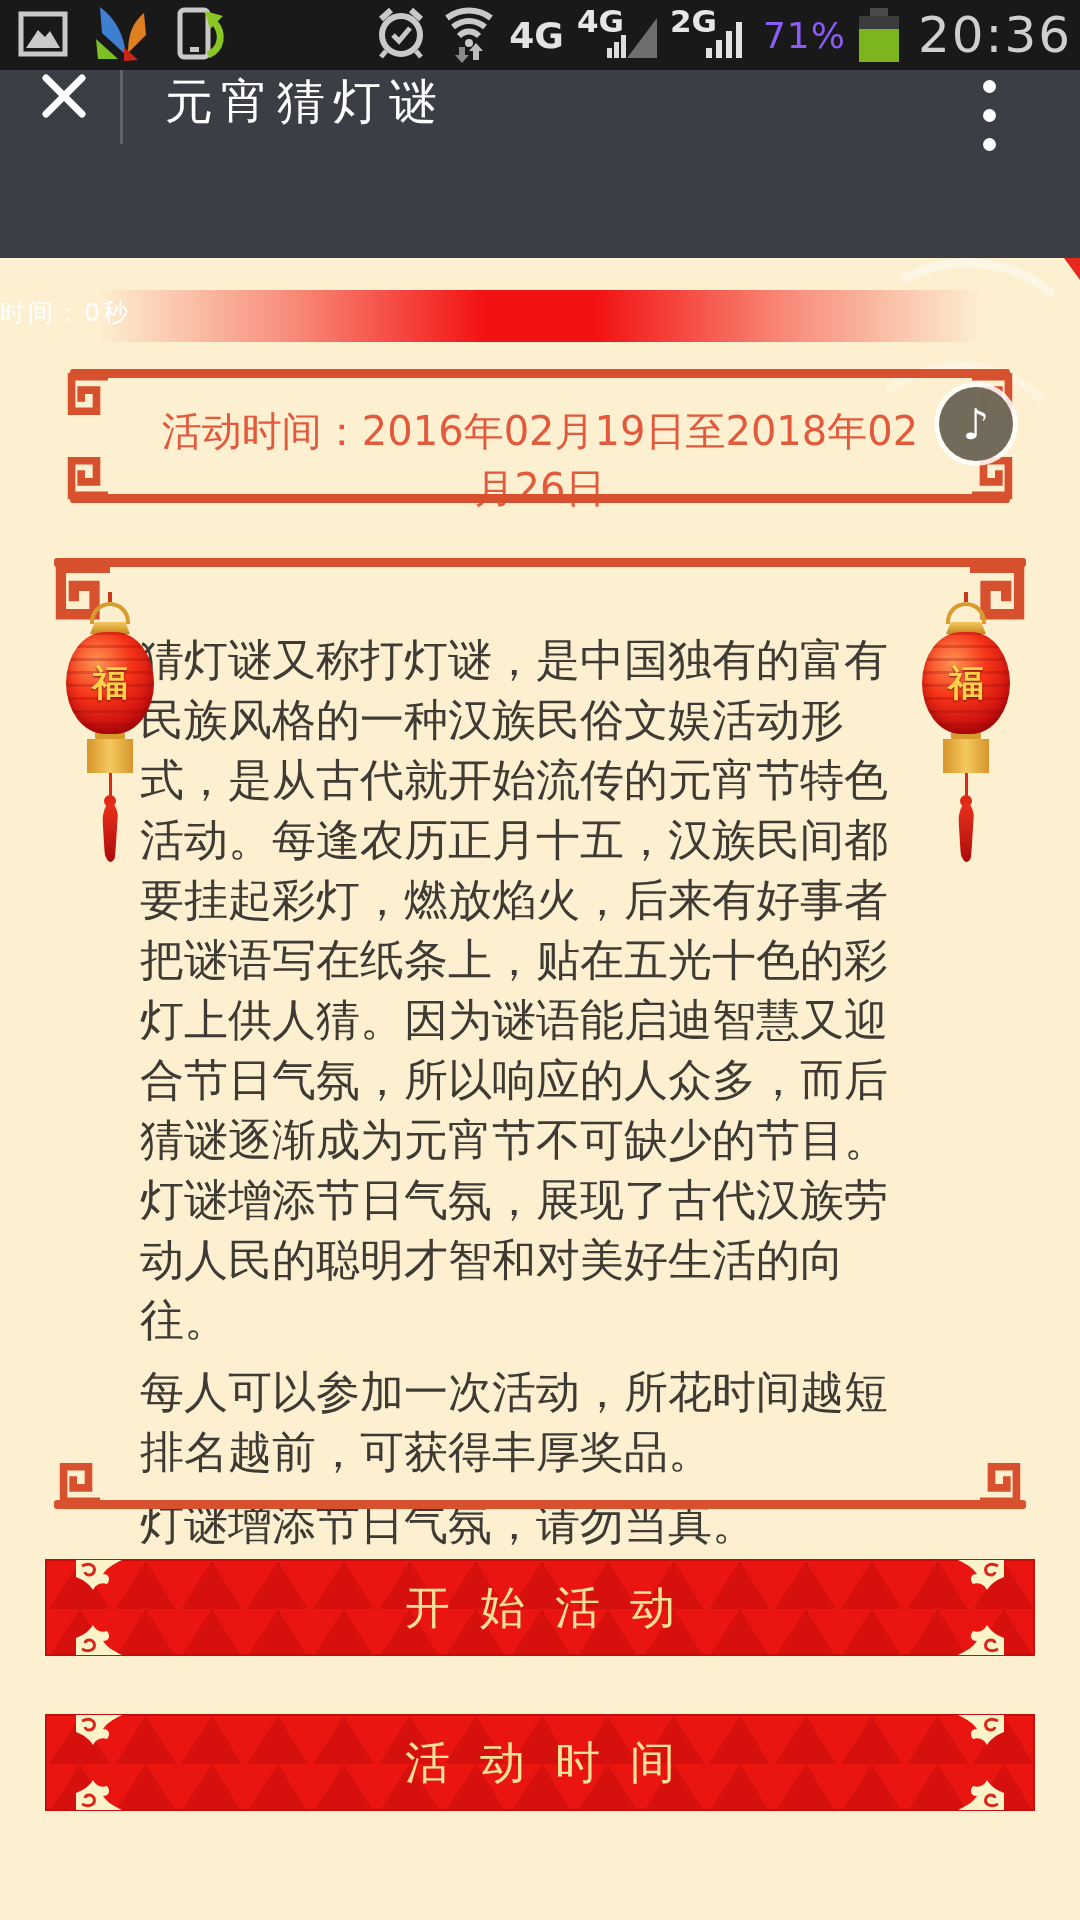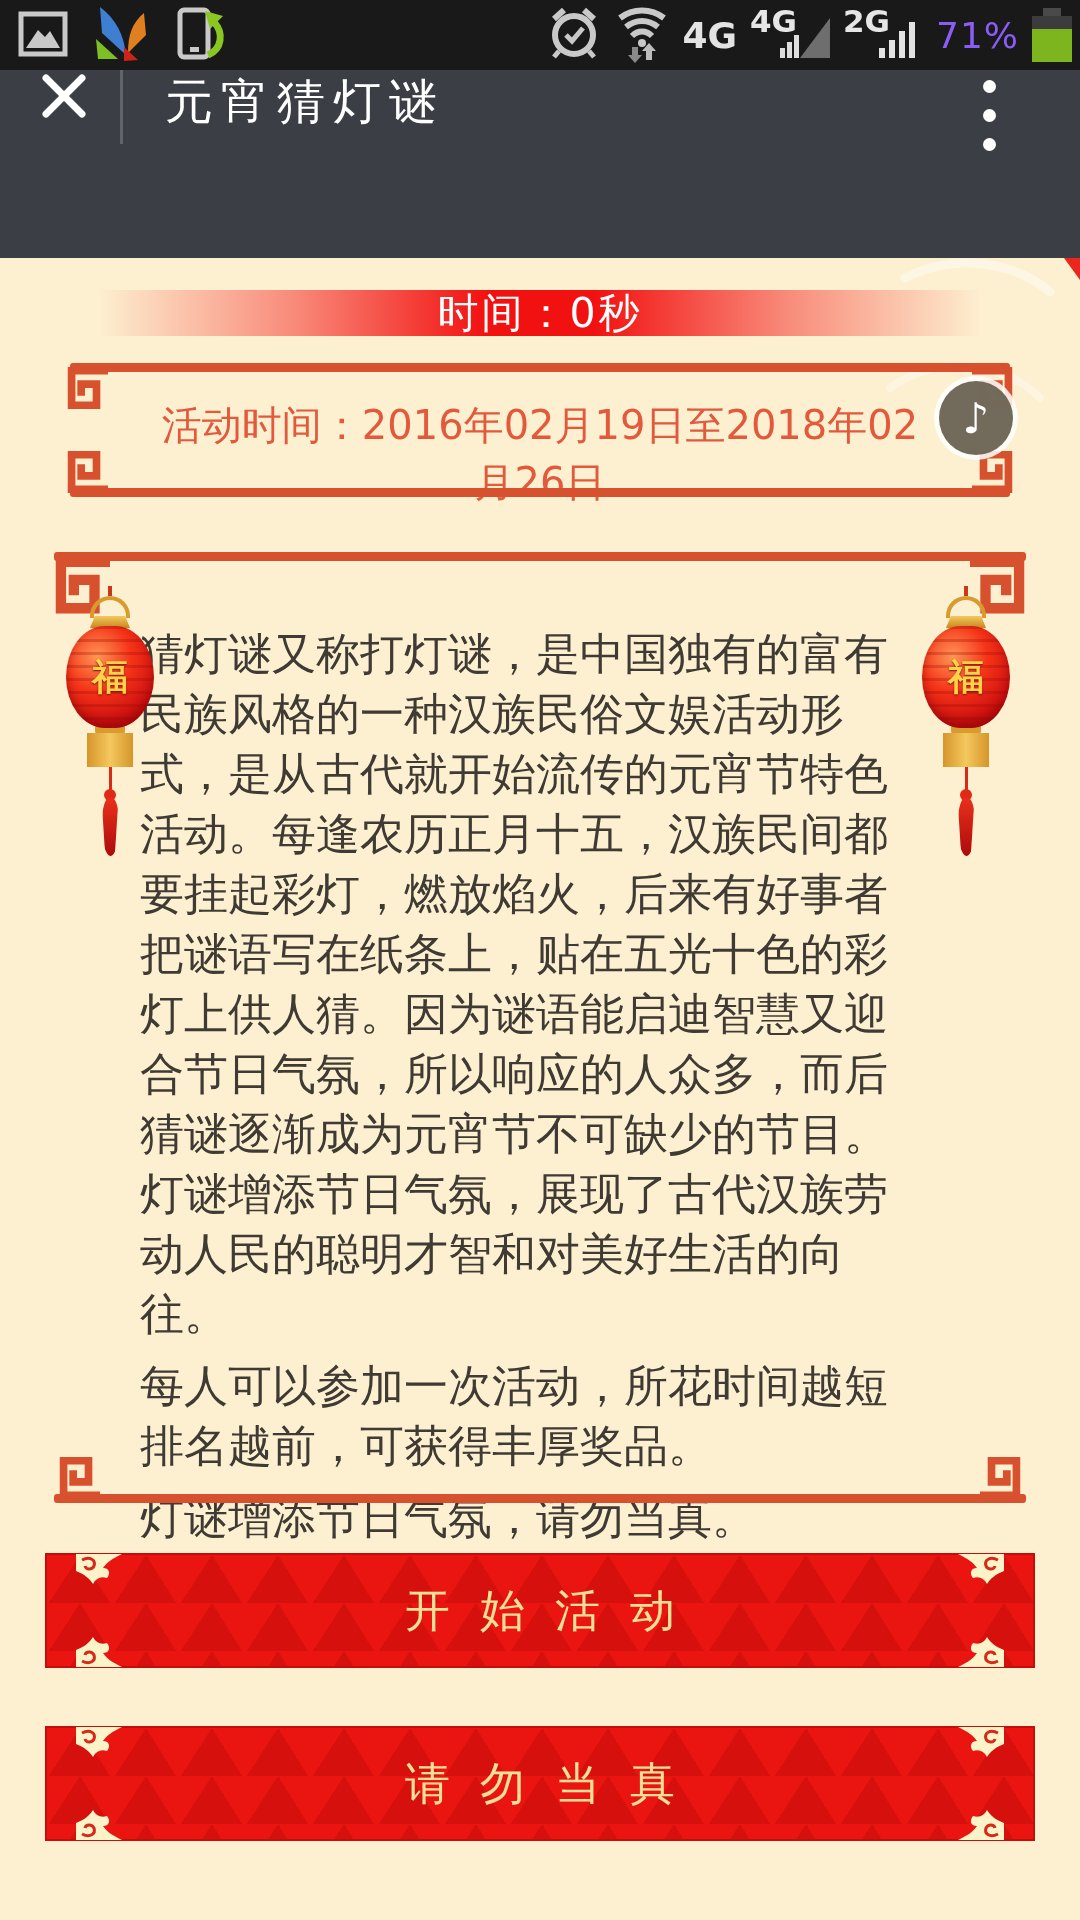--- a/index.html
+++ b/index.html
@@ -34,22 +34,22 @@
   .hdr-title{margin-left:42px;font-size:48px;color:#ffffff;letter-spacing:8px;}
   .menu-dots{margin-left:auto;margin-right:74px;display:flex;flex-direction:column;gap:16px;padding:10px;}
   .menu-dots .dot{width:13px;height:13px;border-radius:50%;background:#ffffff;}
   
   .page{position:relative;height:1702px;overflow:hidden;background:#fdf0d1;}
   .corner-wedge{position:absolute;top:0;right:0;width:16px;height:22px;background:#e8281c;
     clip-path:polygon(100% 0,100% 100%,0 0);}
   .deco-swirls{position:absolute;top:0;right:0;opacity:.6;pointer-events:none;}
   
   .banner{
-    margin:32px 0 0;height:46px;line-height:46px;text-align:center;
-    color:#ffffff;font-size:41px;letter-spacing:3px;
+    margin:32px 0 0;height:52px;line-height:46px;text-align:left;
+    color:#ffffff;font-size:25px;letter-spacing:3px;
     background:linear-gradient(to right,
       rgba(242,17,17,0) 9%, rgba(242,17,17,.45) 27%,
       #f21111 45%, #f21111 55%,
       rgba(242,17,17,.45) 73%, rgba(242,17,17,0) 91%);
   }
   
   .cframe{position:relative;}
   .hline{position:absolute;height:9px;background:#d8512f;border-radius:3px;}
   .hline.top{top:0;}
   .hline.bottom{bottom:0;}
@@ -87,21 +87,21 @@
     box-shadow:inset 0 -6px 10px rgba(120,0,0,.45);}
   .lt-char{color:#ffd24a;font-size:36px;font-weight:bold;text-shadow:0 1px 2px #7d0e00;}
   .lt-collar{width:30px;height:9px;background:#d99b2e;border-radius:3px;margin-top:-3px;}
   .lt-base{width:46px;height:34px;background:linear-gradient(90deg,#d6952a,#f3c85e,#d6952a);margin-top:-1px;}
   .lt-tassel-line{width:3px;height:24px;background:#d92a16;}
   .lt-knot{width:12px;height:12px;border-radius:50%;background:#e02a16;margin-top:-2px;}
   .lt-tail{width:17px;height:58px;background:linear-gradient(#e8301c,#ad0b0b);
     border-radius:45% 45% 55% 55%;margin-top:-3px;clip-path:polygon(0 0,100% 0,78% 100%,22% 100%);}
   
   .cn-btn{
-    position:relative;margin:50px 45px 0;height:115px;border:2px solid #c50d0b;box-sizing:border-box;
+    position:relative;margin:50px 45px 0;height:97px;border:2px solid #c50d0b;box-sizing:border-box;
     display:flex;align-items:center;justify-content:center;cursor:pointer;
     color:#f6e098;font-size:45px;letter-spacing:30px;text-indent:30px;
     background-color:#ea1410;
     background-image:conic-gradient(from 148deg at 50% 0, rgba(120,0,0,.18) 0 65deg, rgba(0,0,0,0) 0);
     background-size:66px 48px;
   }
   .cn-btn.second{margin-top:58px;}
   .orn{position:absolute;width:46px;height:46px;}
   .orn.tl{left:-1px;top:-1px;}
   .orn.tr{right:-1px;top:-1px;transform:scaleX(-1);}
@@ -184,20 +184,21 @@
         </svg>
       </span>
     </span>
     <span class="pct">71%</span>
     <span class="battery">
       <span class="batt-nub"></span>
       <span class="batt-body">
           <span class="batt-fill"></span>
         </span>
     </span>
+    <span class="clock">20:36</span>
   </div>
 </div>
 
 <div class="header">
   <div class="close-btn">
     <svg width="48" height="48" viewBox="0 0 48 48">
       <path d="M6 6 L42 42 M42 6 L6 42" stroke="#ffffff" stroke-width="7" stroke-linecap="round"></path>
     </svg>
   </div>
   <div class="hdr-divider"></div>
@@ -346,16 +347,16 @@
     <span class="orn bl">
       <svg viewBox="0 0 46 46">
           <path d="M0 0 H46 C36 5 31 8 27 14 C33 14 35 19 31 24 C25 22 20 24 17 30 C13 24 8 20 0 17 Z" fill="#fdf3c8"></path>
           <path d="M6 6 C14 2 20 6 18 12 C16 16 10 16 9 12" fill="none" stroke="#d8281c" stroke-width="3"></path>
         </svg></span>
     <span class="orn br">
       <svg viewBox="0 0 46 46">
           <path d="M0 0 H46 C36 5 31 8 27 14 C33 14 35 19 31 24 C25 22 20 24 17 30 C13 24 8 20 0 17 Z" fill="#fdf3c8"></path>
           <path d="M6 6 C14 2 20 6 18 12 C16 16 10 16 9 12" fill="none" stroke="#d8281c" stroke-width="3"></path>
         </svg></span>
-    <span>请勿当真</span>
+    <span>活动时间</span>
   </div>
 
 </div>
 
 </body></html>

